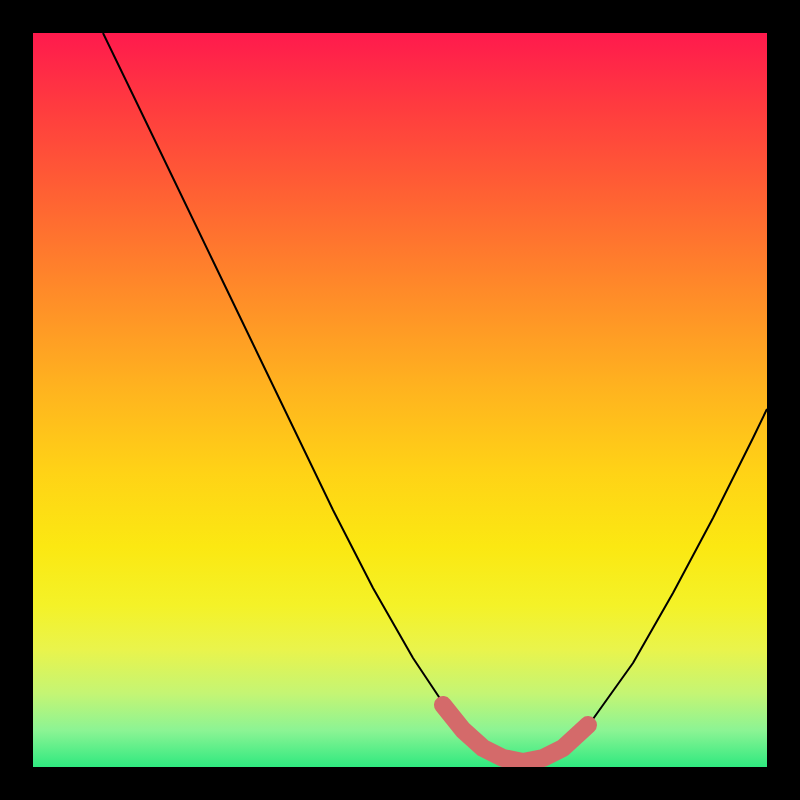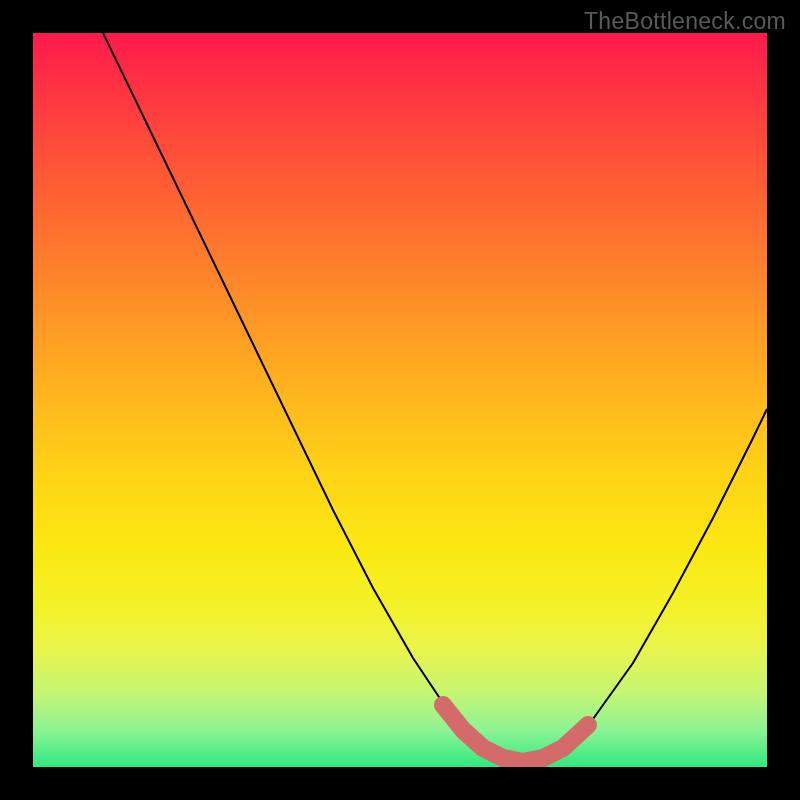--- a/index.html
+++ b/index.html
@@ -51,20 +51,19 @@
     top: 0;
     width: 734px;
     height: 734px;
     pointer-events: none;
   }
 </style>
 </head>
 <body>
 
 <div class="container">
-  <div class="watermark">TheBottleneck.com</div>
   <div class="plot-area">
     <svg class="overlay" id="overlay" viewBox="0 0 734 734" preserveAspectRatio="none">
         <path d="M70 0 L100 62 L140 145 L180 228 L220 311 L260 394 L300 477 L340 555 L380 625 L410 670 L430 695 L450 713 L470 724 L490 728 L510 724 L530 713 L560 686 L600 630 L640 560 L680 485 L720 405 L734 376" stroke="#000000" stroke-width="2" fill="none" stroke-linejoin="round"></path>
         <path d="M410 672 L430 697 L450 715 L470 725 L490 729 L510 725 L530 715 L555 692" stroke="#d46a6a" stroke-width="18" fill="none" stroke-linecap="round" stroke-linejoin="round"></path>
       </svg>
   </div>
 </div>
 
 </body></html>

